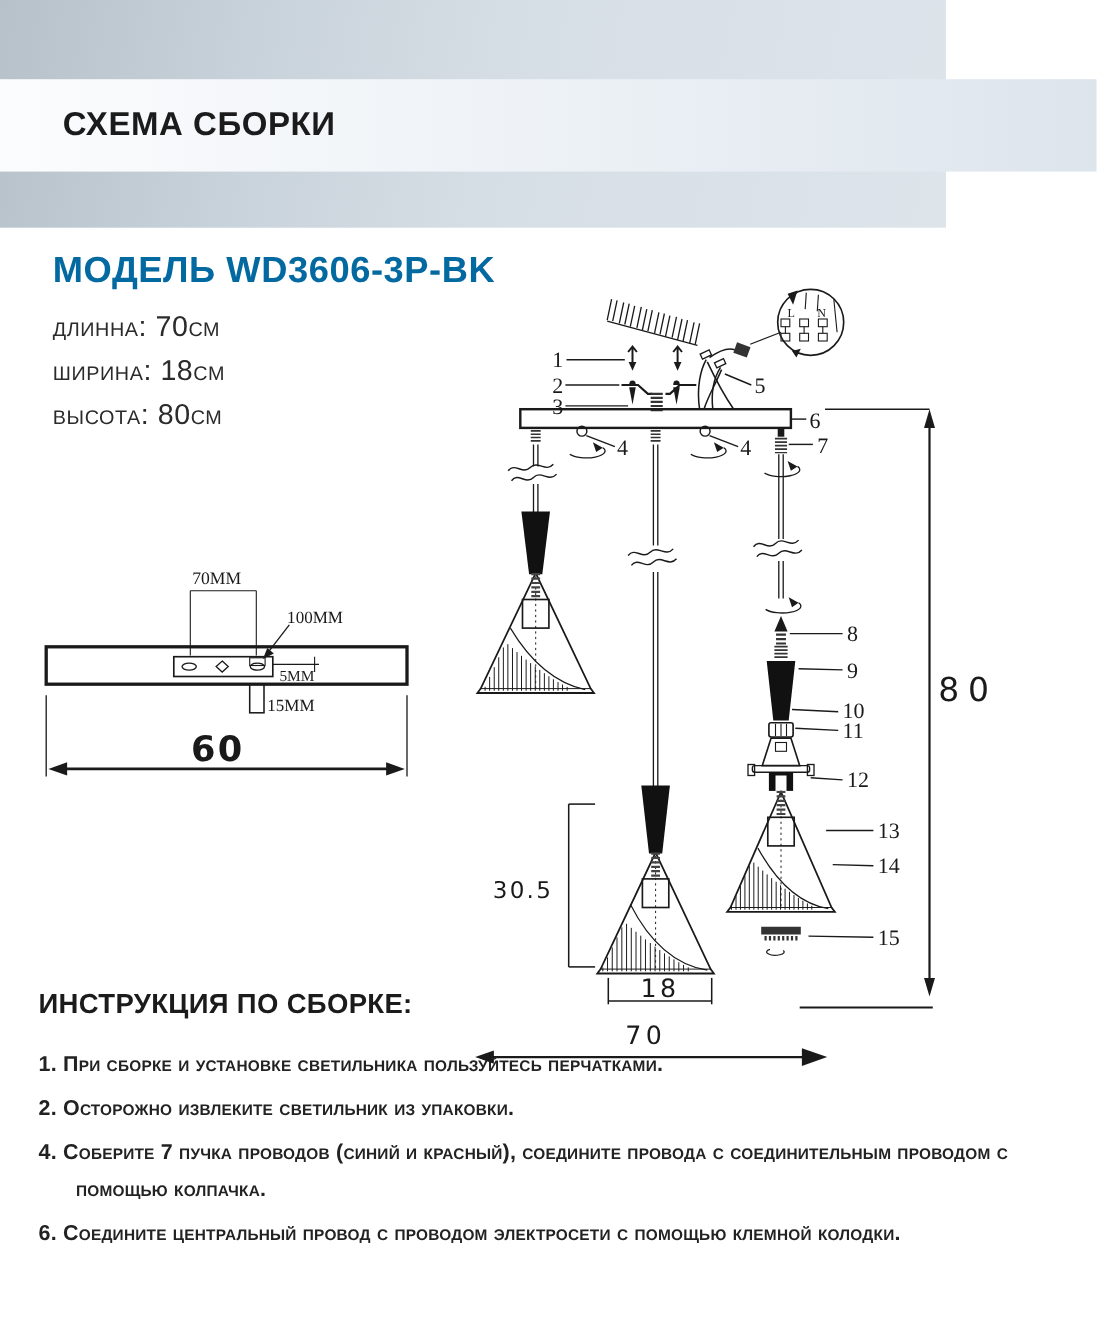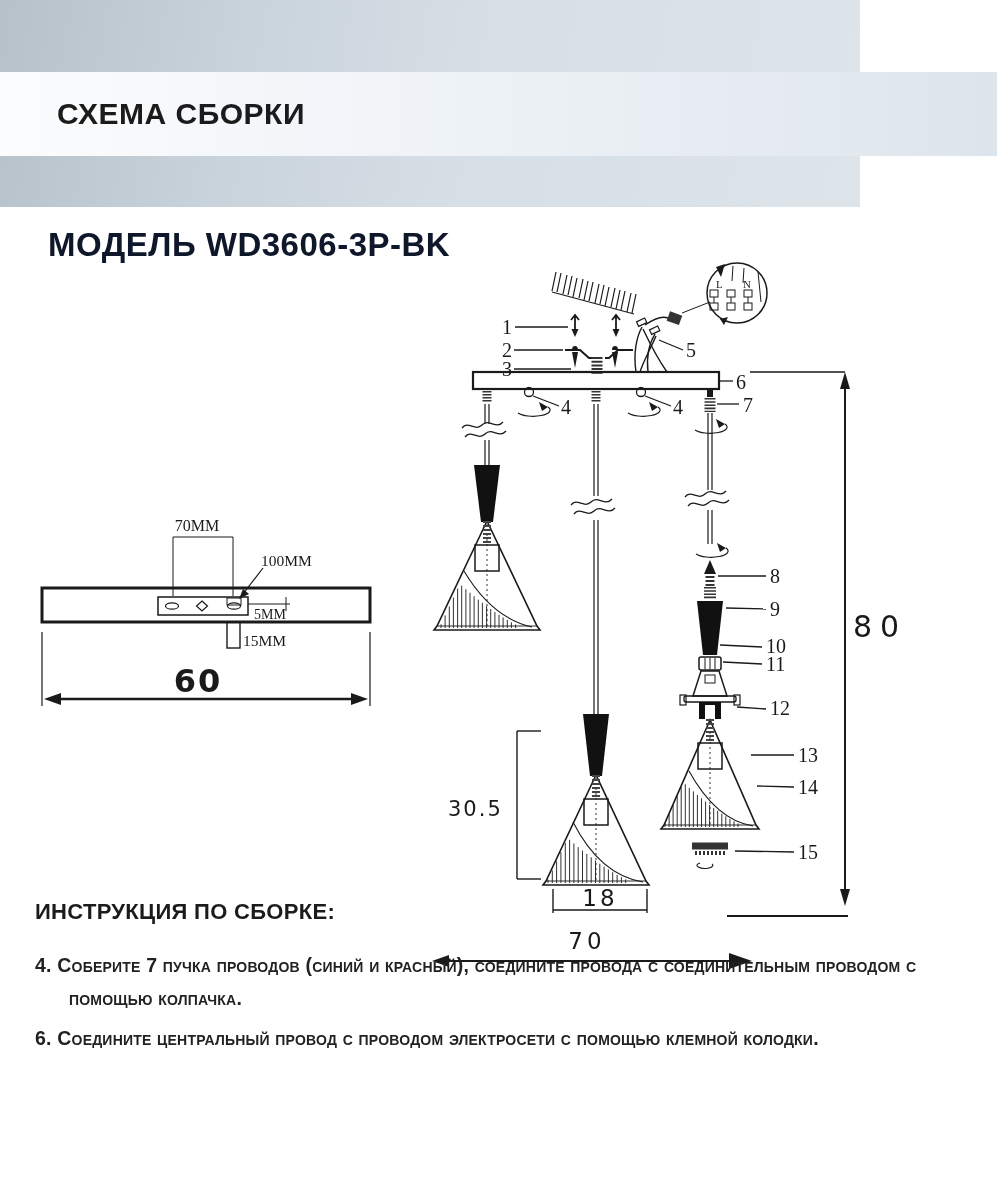--- a/index.html
+++ b/index.html
@@ -6,45 +6,48 @@
   body{width:997px;height:1200px;position:relative;background:#fff;overflow:hidden;
        font-family:"Liberation Sans",sans-serif;color:#1a1a1a;}
   .hero{position:absolute;left:0;top:0;width:860px;height:207px;
         background:linear-gradient(100deg,#b7c1ca 0%,#c9d3db 28%,#d7dfe6 55%,#dde5eb 100%);}
   .hero-band{position:absolute;left:0;top:72px;width:997px;height:84px;
         background:linear-gradient(90deg,#fbfcfd 0%,#f0f4f8 40%,#dde5ec 100%);
         display:flex;align-items:center;}
   .hero-title{font-size:30px;font-weight:700;letter-spacing:0.5px;color:#1b1b1b;
         padding-left:57px;}
   .model{position:absolute;left:48px;top:226px;}
-  .model-title{font-size:33px;font-weight:600;color:#0f172a;margin:0 0 12px 0;letter-spacing:0.5px;}
+  .model-title{font-size:33px;font-weight:600;color:#0369a1;margin:0 0 12px 0;letter-spacing:0.5px;}
   .model-dim{font-size:26px;font-weight:500;color:#2b2b2b;line-height:40px;
         font-variant:small-caps;letter-spacing:0.5px;}
   .instructions{position:absolute;left:35px;top:899px;width:952px;}
-  .ins-title{font-size:22px;font-weight:700;color:#1b1b1b;margin:0 0 24px 0;letter-spacing:0.3px;}
+  .ins-title{font-size:25px;font-weight:700;color:#1b1b1b;margin:0 0 24px 0;letter-spacing:0.3px;}
   .ins-item{font-size:19.5px;font-weight:700;color:#222;line-height:33px;margin-bottom:7px;
         font-variant:small-caps;letter-spacing:0.2px;padding-left:34px;text-indent:-34px;}
   svg{position:absolute;left:0;top:0;}
   .s{stroke:#1a1a1a;fill:none;}
   .plbl{font-family:"Liberation Serif",serif;font-size:20px;fill:#1a1a1a;}
   .plbl-s{font-family:"Liberation Serif",serif;font-size:11px;fill:#1a1a1a;}
   .dimserif{font-family:"Liberation Serif",serif;fill:#1a1a1a;}
   .dimsans{font-family:"DejaVu Sans",sans-serif;fill:#1a1a1a;}
 </style>
 </head>
 <body>
 
 <div class="hero">
   <div class="hero-band">
     <div class="hero-title">СХЕМА СБОРКИ</div>
   </div>
 </div>
 
 <div class="model">
   <div class="model-title">МОДЕЛЬ WD3606-3P-BK</div>
+  <div class="model-dim">длинна: 70см</div>
+  <div class="model-dim">ширина: 18см</div>
+  <div class="model-dim">высота: 80см</div>
 </div>
 
 <svg width="997" height="1200" viewBox="0 0 997 1200">
   <defs>
     <g id="wavy">
       <path class="s" stroke-width="1.3" d="M-22,6 C-16,-2 -9,10 -2,3 C5,-4 12,8 19,0"></path>
       <path class="s" stroke-width="1.3" d="M-25,-3 C-19,-11 -12,1 -5,-6 C2,-13 9,-1 16,-9"></path>
     </g>
     <g id="rot">
       <path class="s" stroke-width="1.2" d="M-15,3 A15,5.5 0 1 0 15,-3"></path>
@@ -281,15 +284,17 @@
     <text x="798" y="762" class="plbl">13</text>
     <line x1="757" y1="786" x2="794" y2="787" class="s" stroke-width="1.3"></line>
     <text x="798" y="794" class="plbl">14</text>
     <line x1="735" y1="851" x2="794" y2="852" class="s" stroke-width="1.3"></line>
     <text x="798" y="859" class="plbl">15</text>
   </g>
 </svg>
 
 <div class="instructions">
   <div class="ins-title">ИНСТРУКЦИЯ ПО СБОРКЕ:</div>
+  <div class="ins-item">1. При сборке и установке светильника пользуйтесь перчатками.</div>
+  <div class="ins-item">2. Осторожно извлеките светильник из упаковки.</div>
   <div class="ins-item">4. Соберите 7 пучка проводов (синий и красный), соедините провода с соединительным проводом с помощью колпачка.</div>
   <div class="ins-item">6. Соедините центральный провод с проводом электросети с помощью клемной колодки.</div>
 </div>
 
 </body></html>

